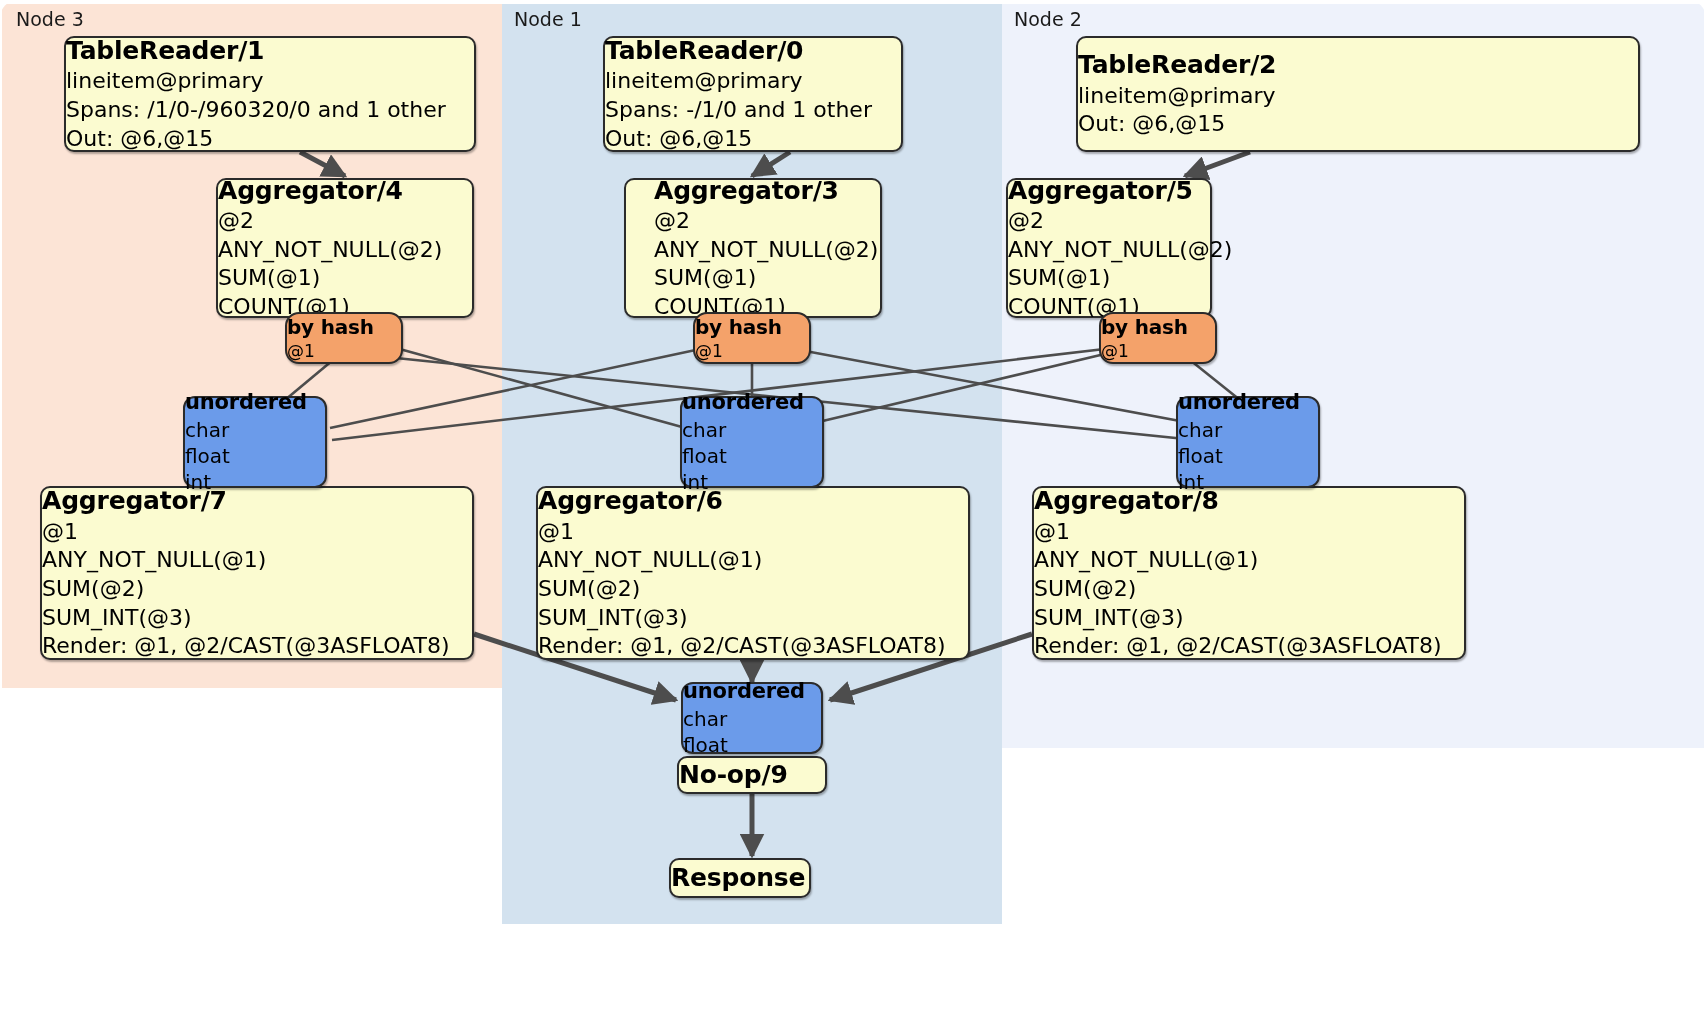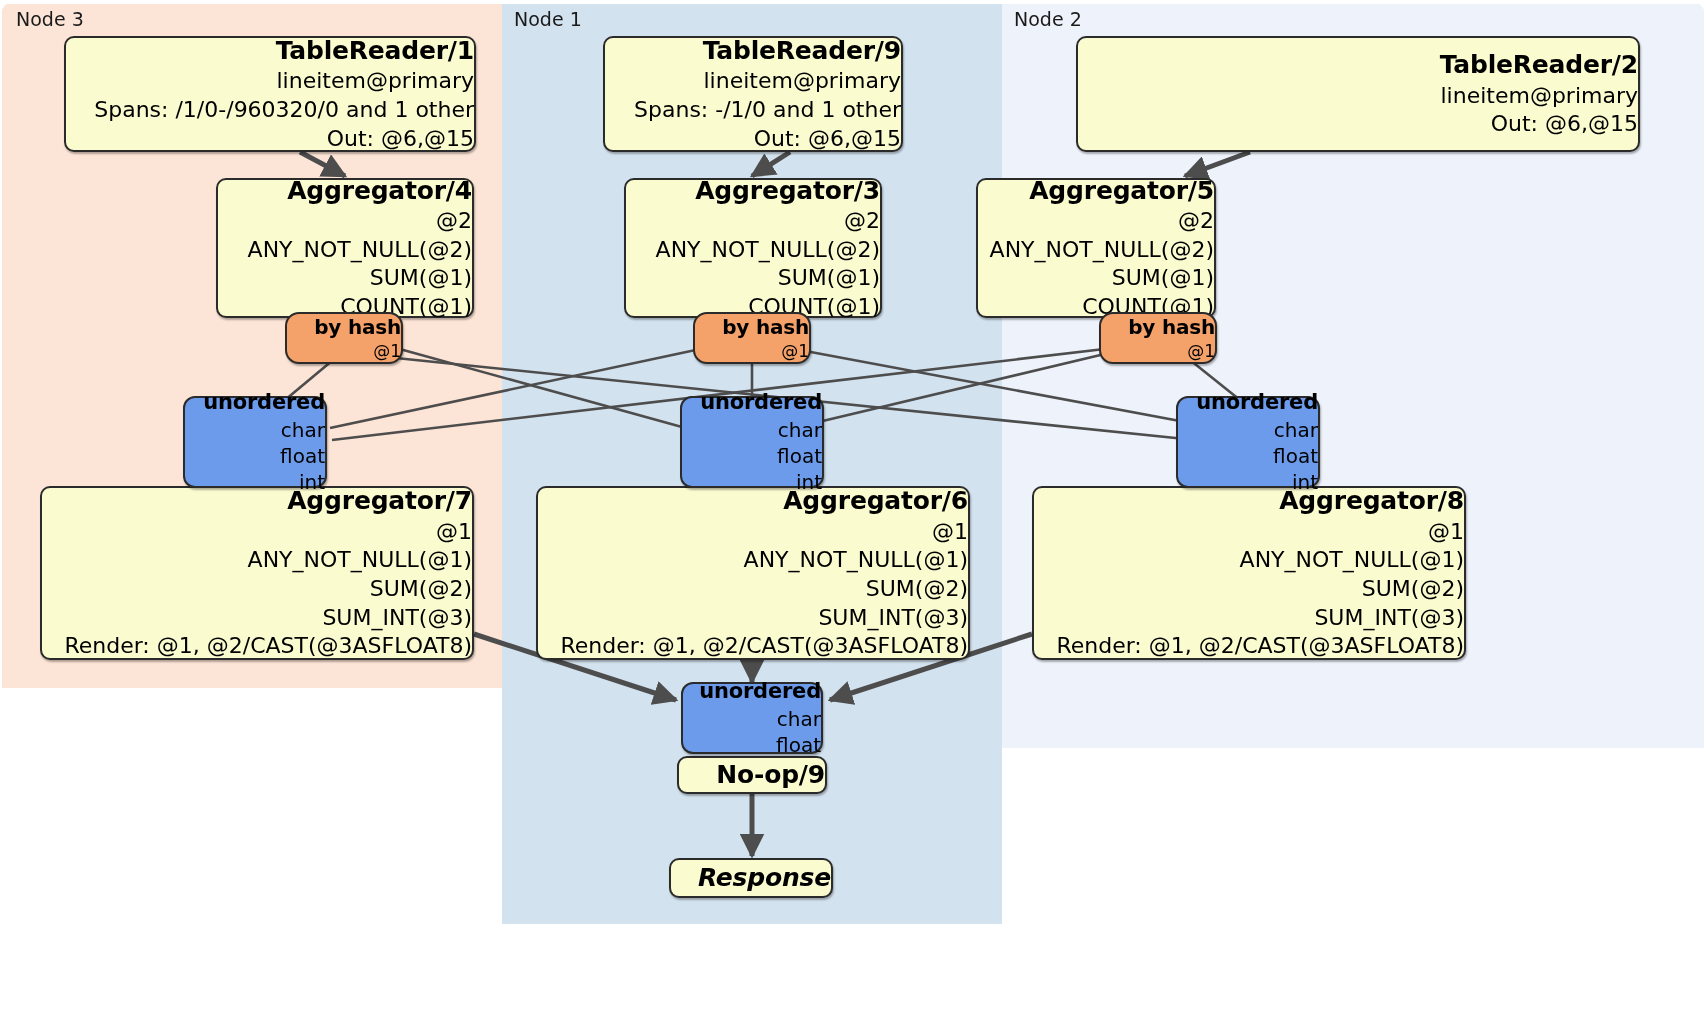--- a/index.html
+++ b/index.html
@@ -44,21 +44,21 @@
   
   .node {
     position: absolute;
     box-sizing: border-box;
     border: 2px solid #2b2b2b;
     border-radius: 10px;
     text-align: center;
     display: flex;
     flex-direction: column;
     justify-content: center;
-    align-items: flex-end;
+    align-items: flex-start;
     line-height: 1.30;
   }
   .node .title {
     font-weight: bold;
     font-size: 25px;
     color: #000;
     letter-spacing: -0.2px;
   }
   .node .line {
     font-size: 22px;
@@ -154,21 +154,21 @@
   </svg>
 
   <div class="node proc layer-proc" style="left:64px; top:36px; width:412px; height:116px;">
     <div class="title">TableReader/1</div>
     <div class="line">lineitem@primary</div>
     <div class="line">Spans: /1/0-/960320/0 and 1 other</div>
     <div class="line">Out: @6,@15</div>
   </div>
 
   <div class="node proc layer-proc" style="left:603px; top:36px; width:300px; height:116px;">
-    <div class="title">TableReader/9</div>
+    <div class="title">TableReader/0</div>
     <div class="line">lineitem@primary</div>
     <div class="line">Spans: -/1/0 and 1 other</div>
     <div class="line">Out: @6,@15</div>
   </div>
 
   <div class="node proc layer-proc" style="left:1032px; top:36px; width:564px; height:116px;margin-left:44px;">
     <div class="title">TableReader/2</div>
     <div class="line">lineitem@primary</div>
     <div class="line">Out: @6,@15</div>
   </div>
@@ -182,21 +182,21 @@
   </div>
 
   <div class="node proc layer-proc" style="left:624px; top:178px; width:258px; height:140px;padding-left:28px;">
     <div class="title">Aggregator/3</div>
     <div class="line">@2</div>
     <div class="line">ANY_NOT_NULL(@2)</div>
     <div class="line">SUM(@1)</div>
     <div class="line">COUNT(@1)</div>
   </div>
 
-  <div class="node proc layer-proc" style="left:976px; top:178px; width:240px; height:140px;">
+  <div class="node proc layer-proc" style="left:1006px; top:178px; width:206px; height:140px;">
     <div class="title">Aggregator/5</div>
     <div class="line">@2</div>
     <div class="line">ANY_NOT_NULL(@2)</div>
     <div class="line">SUM(@1)</div>
     <div class="line">COUNT(@1)</div>
   </div>
 
   <div class="node router layer-router" style="left:285px; top:312px; width:118px; height:52px;">
     <div class="title">by hash</div>
     <div class="line">@1</div>
@@ -261,17 +261,17 @@
   <div class="node sync layer-sync" style="left:681px; top:682px; width:142px; height:72px;">
     <div class="title">unordered</div>
     <div class="line">char</div>
     <div class="line">float</div>
   </div>
 
   <div class="node proc small-proc layer-proc" style="left:677px; top:756px; width:150px; height:38px;">
     <div class="title">No-op/9</div>
   </div>
 
-  <div class="node proc small-proc layer-proc" style="left:669px; top:858px; width:164px; height:40px;font-style:italic;">
+  <div class="node proc small-proc layer-proc" style="left:669px; top:858px; width:142px; height:40px;">
     <div class="title">Response</div>
   </div>
 
 </div>
 
 </body></html>

